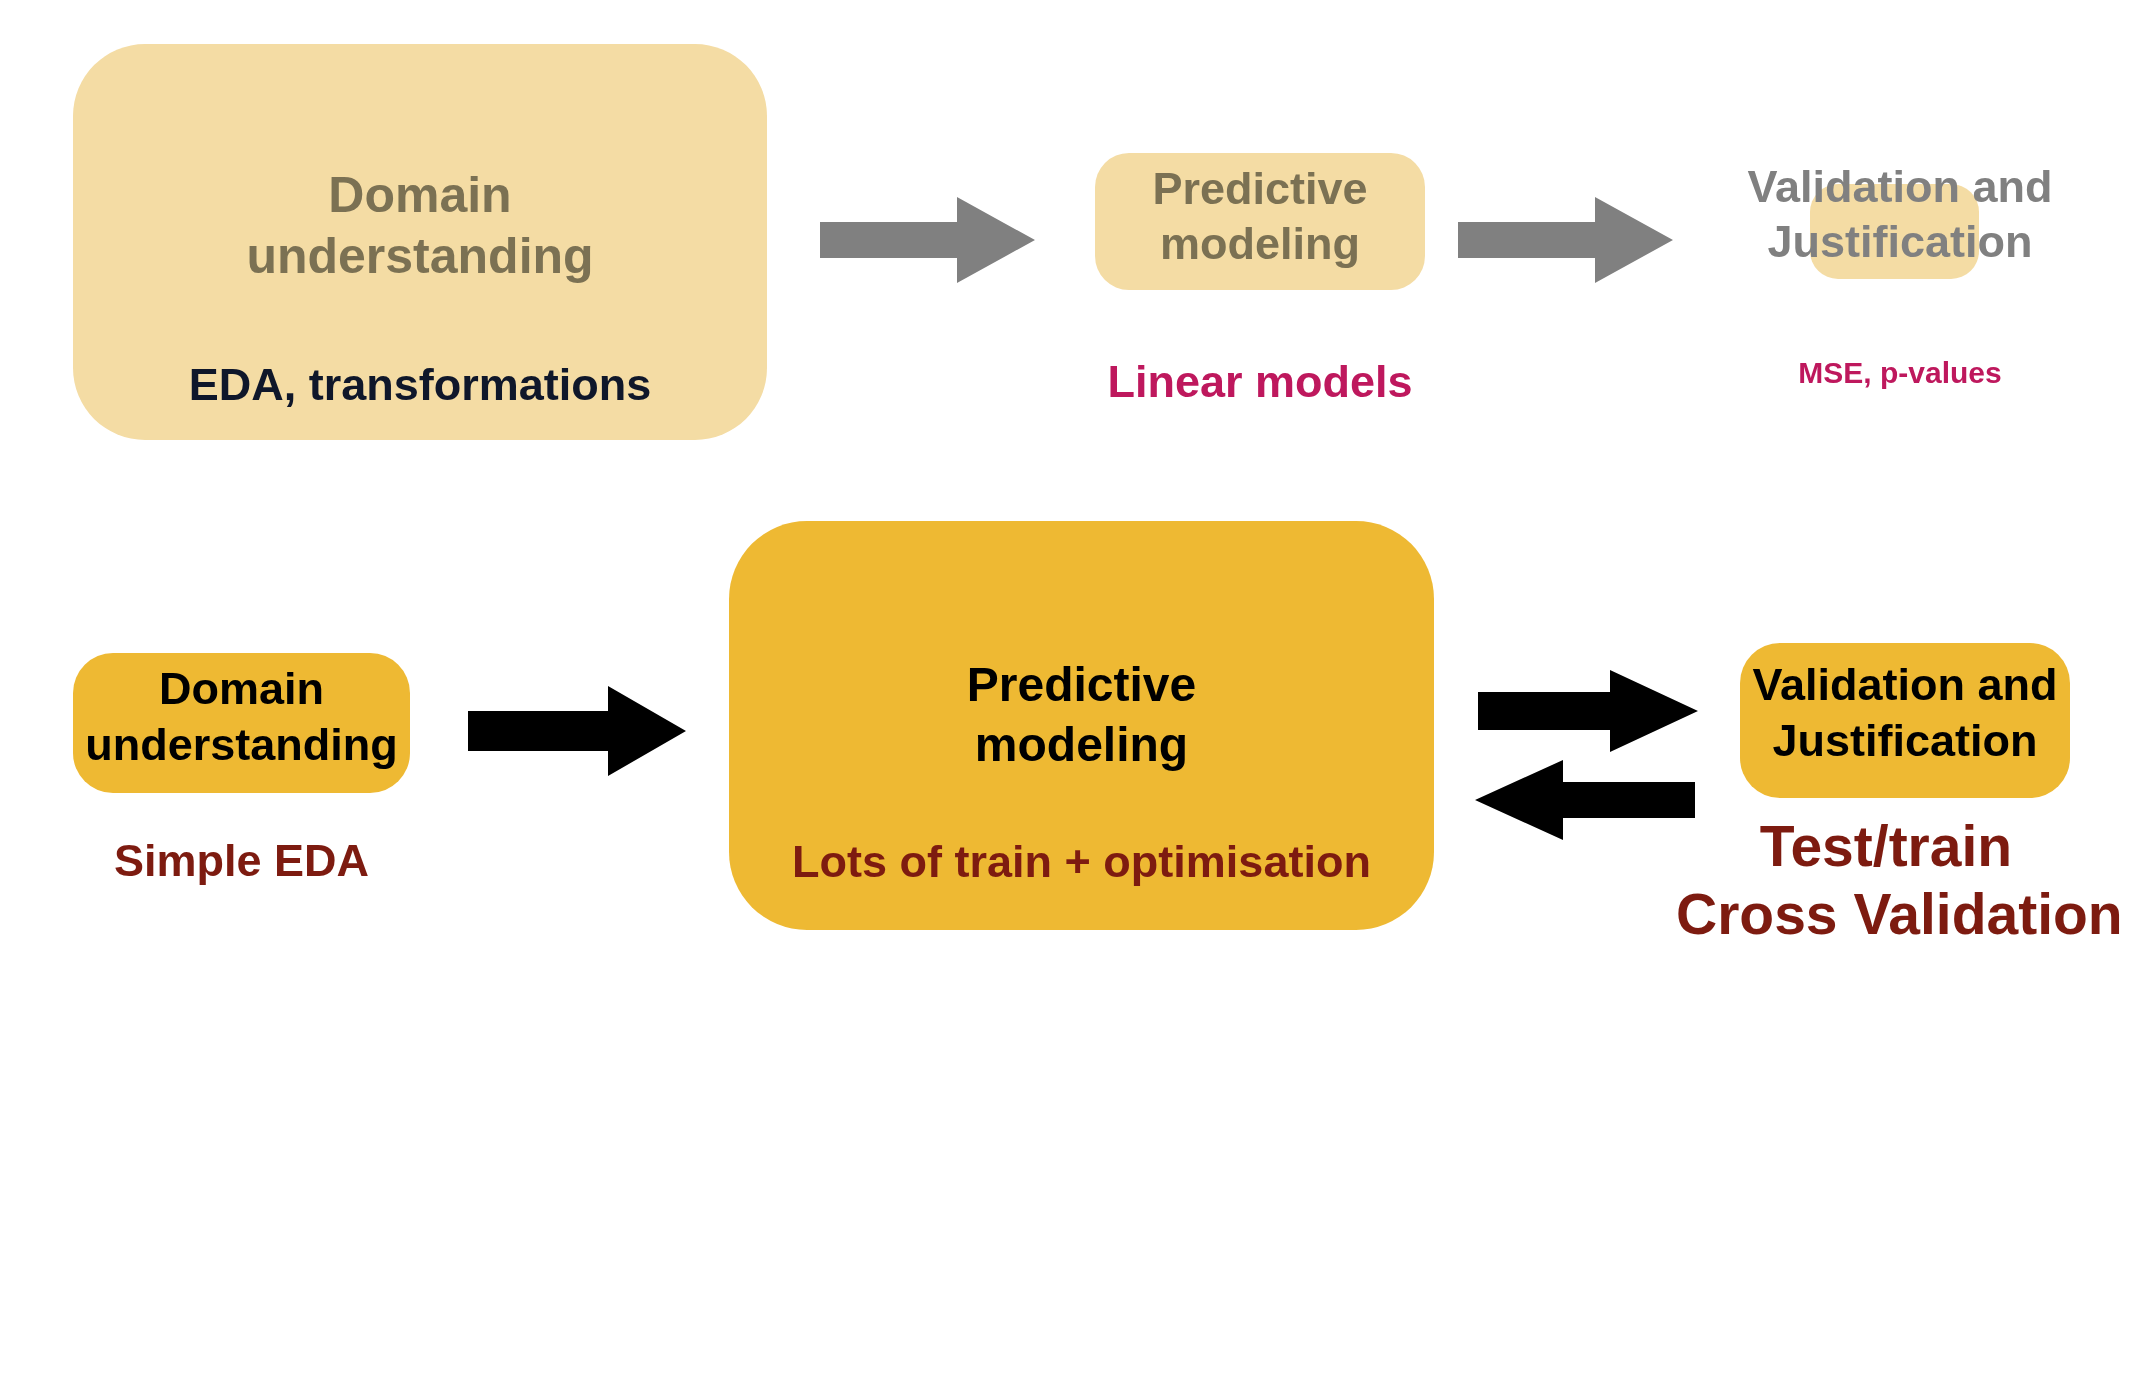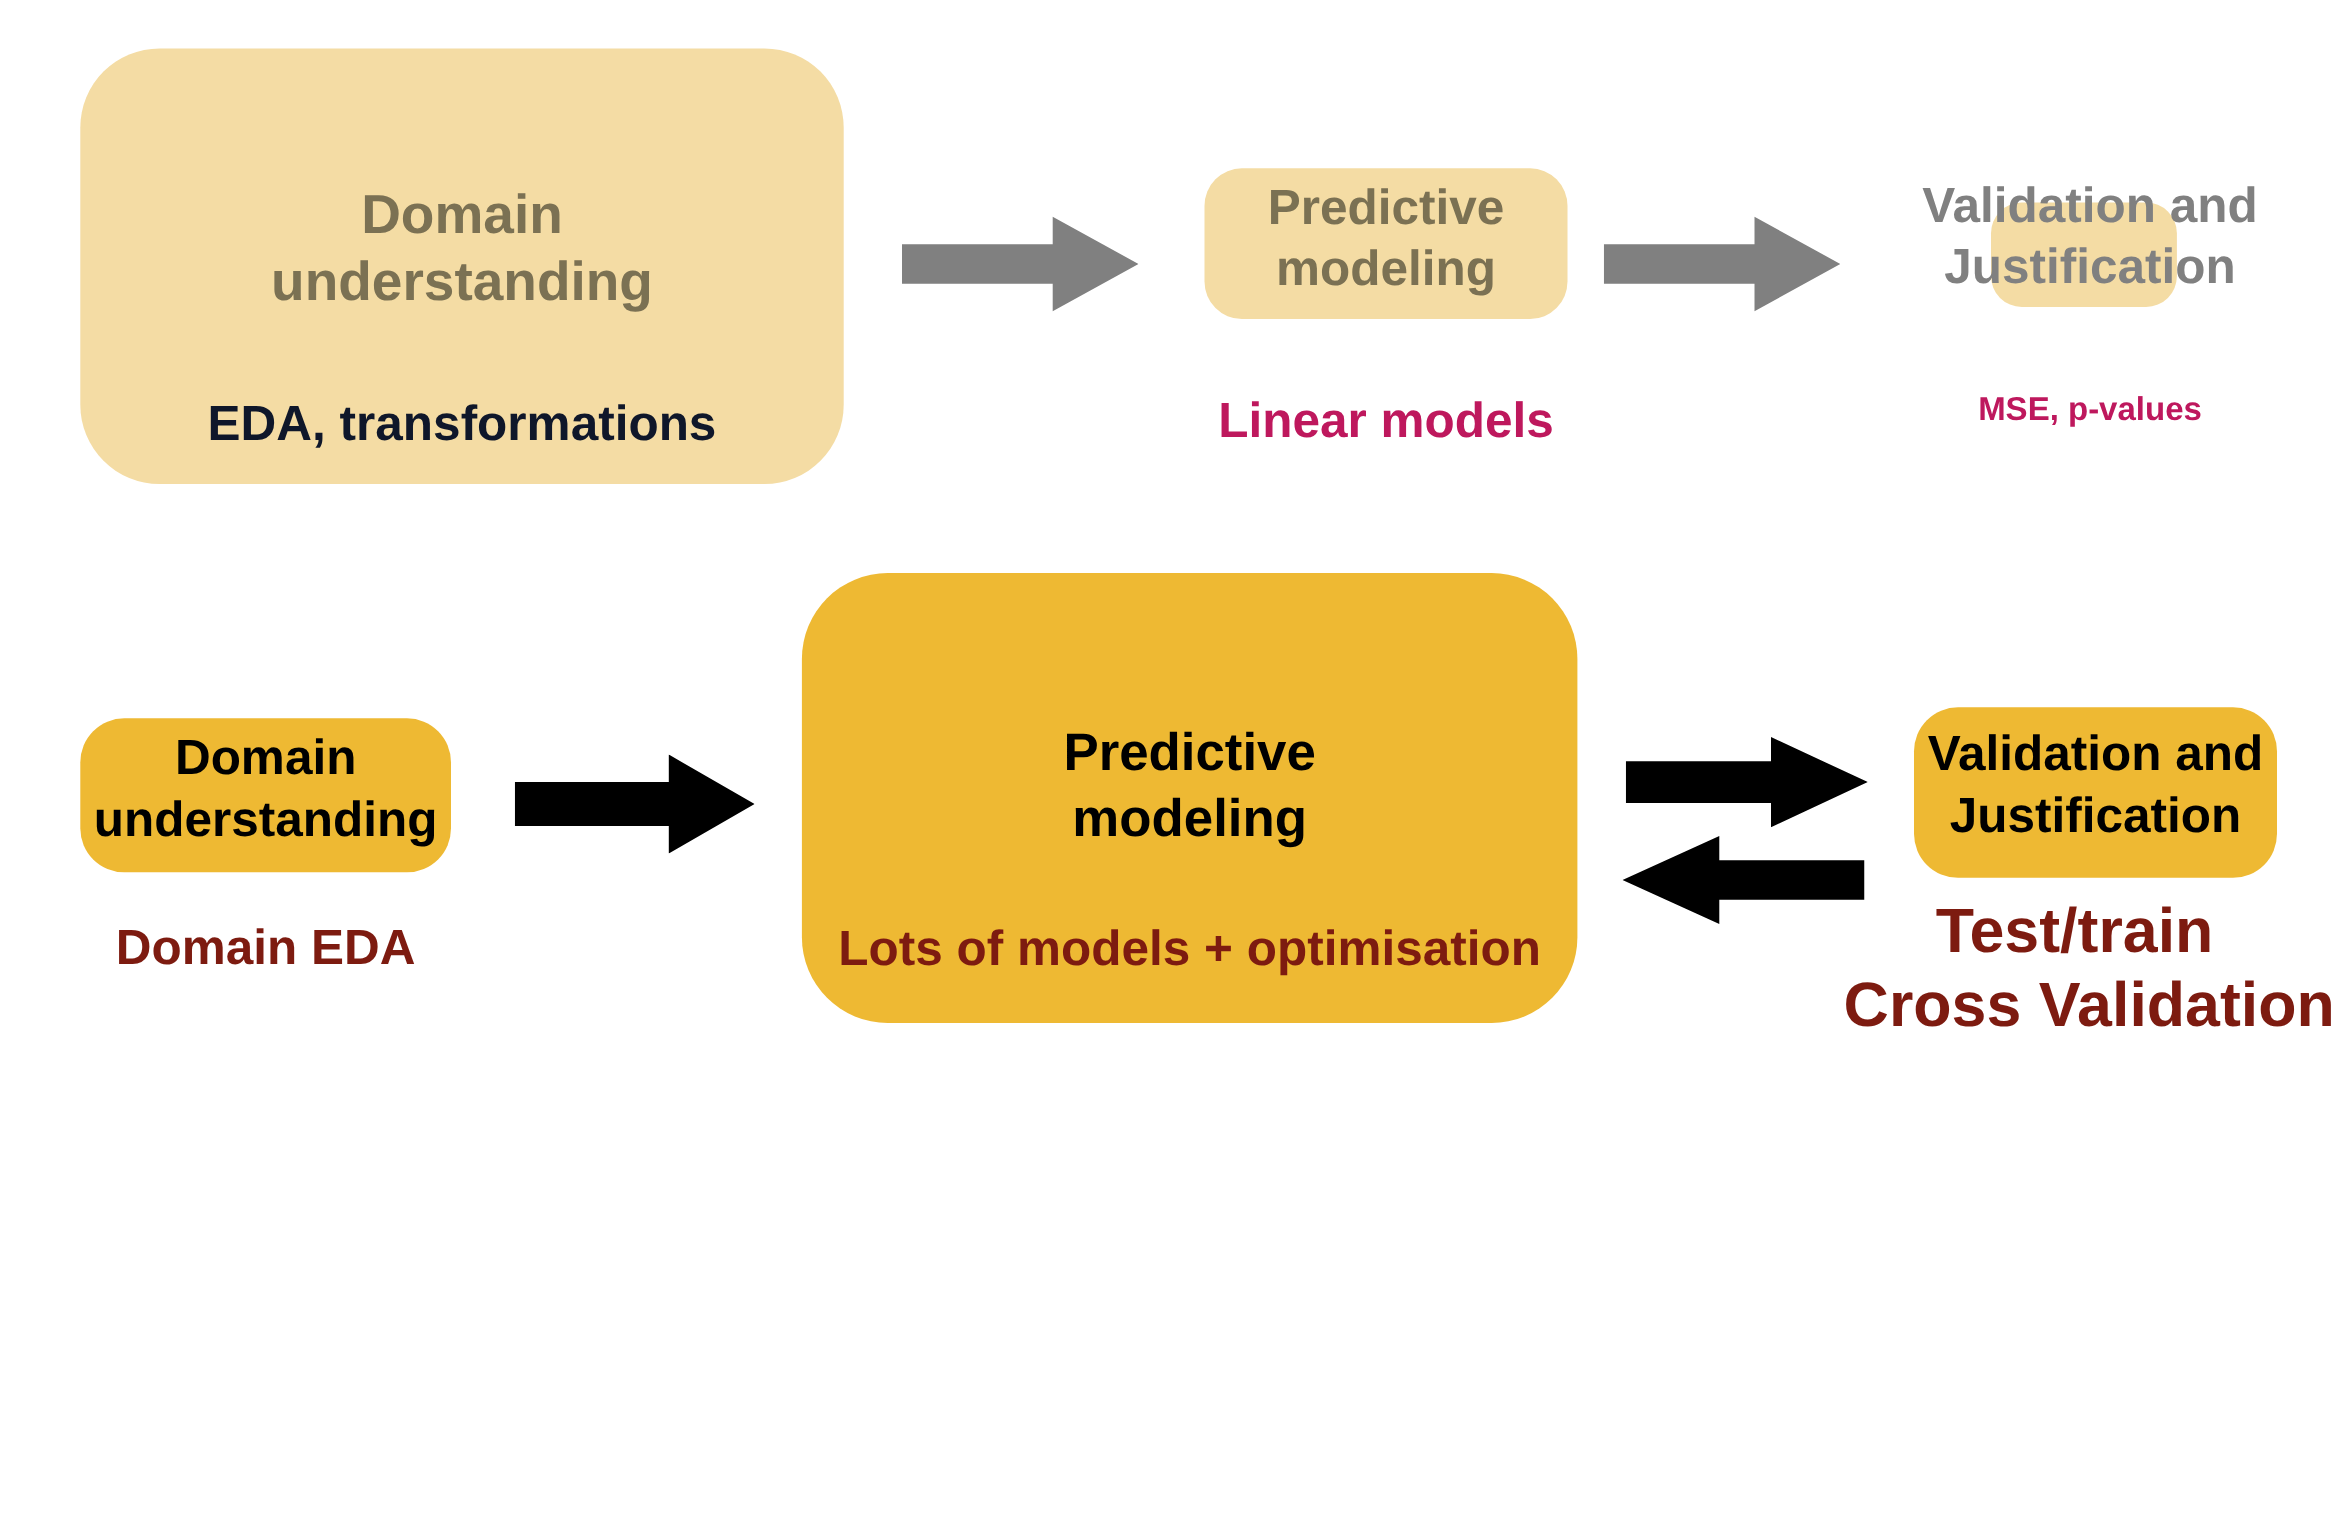--- a/index.html
+++ b/index.html
@@ -130,36 +130,36 @@
   <div class="faded-sub rosy layer-text" style="left:1690px; top:355px; width:420px; font-size:30px;">
     <div>MSE, p-values</div>
   </div>
 
   <div class="box solid-box layer-box" style="left:73px; top:653px; width:337px; height:140px;"></div>
   <div class="solid-title layer-text" style="left:73px; top:661px; width:337px; font-size:45px;">
     <div>Domain</div>
     <div>understanding</div>
   </div>
   <div class="solid-sub layer-text" style="left:73px; top:834px; width:337px; font-size:45px;">
-    <div>Domain EDA</div>
+    <div>Simple EDA</div>
   </div>
 
   <div class="arrow layer-arrow" style="left:468px; top:686px; width:218px; height:90px;">
     <svg viewBox="0 0 218 90" preserveAspectRatio="none" aria-hidden="true">
       <polygon points="0,25 140,25 140,0 218,45 140,90 140,65 0,65" fill="#000000"></polygon>
     </svg>
   </div>
 
   <div class="box solid-box big layer-box" style="left:729px; top:521px; width:705px; height:409px;"></div>
   <div class="solid-title layer-text" style="left:729px; top:655px; width:705px; font-size:48px;">
     <div>Predictive</div>
     <div>modeling</div>
   </div>
   <div class="solid-sub layer-text" style="left:679px; top:835px; width:805px; font-size:45px;">
-    <div>Lots of models + optimisation</div>
+    <div>Lots of train + optimisation</div>
   </div>
 
   <div class="arrow layer-arrow" style="left:1478px; top:670px; width:220px; height:82px;">
     <svg viewBox="0 0 220 82" preserveAspectRatio="none" aria-hidden="true">
       <polygon points="0,22 132,22 132,0 220,41 132,82 132,60 0,60" fill="#000000"></polygon>
     </svg>
   </div>
 
   <div class="arrow layer-arrow" style="left:1475px; top:760px; width:220px; height:80px;">
     <svg viewBox="0 0 220 80" preserveAspectRatio="none" aria-hidden="true">

